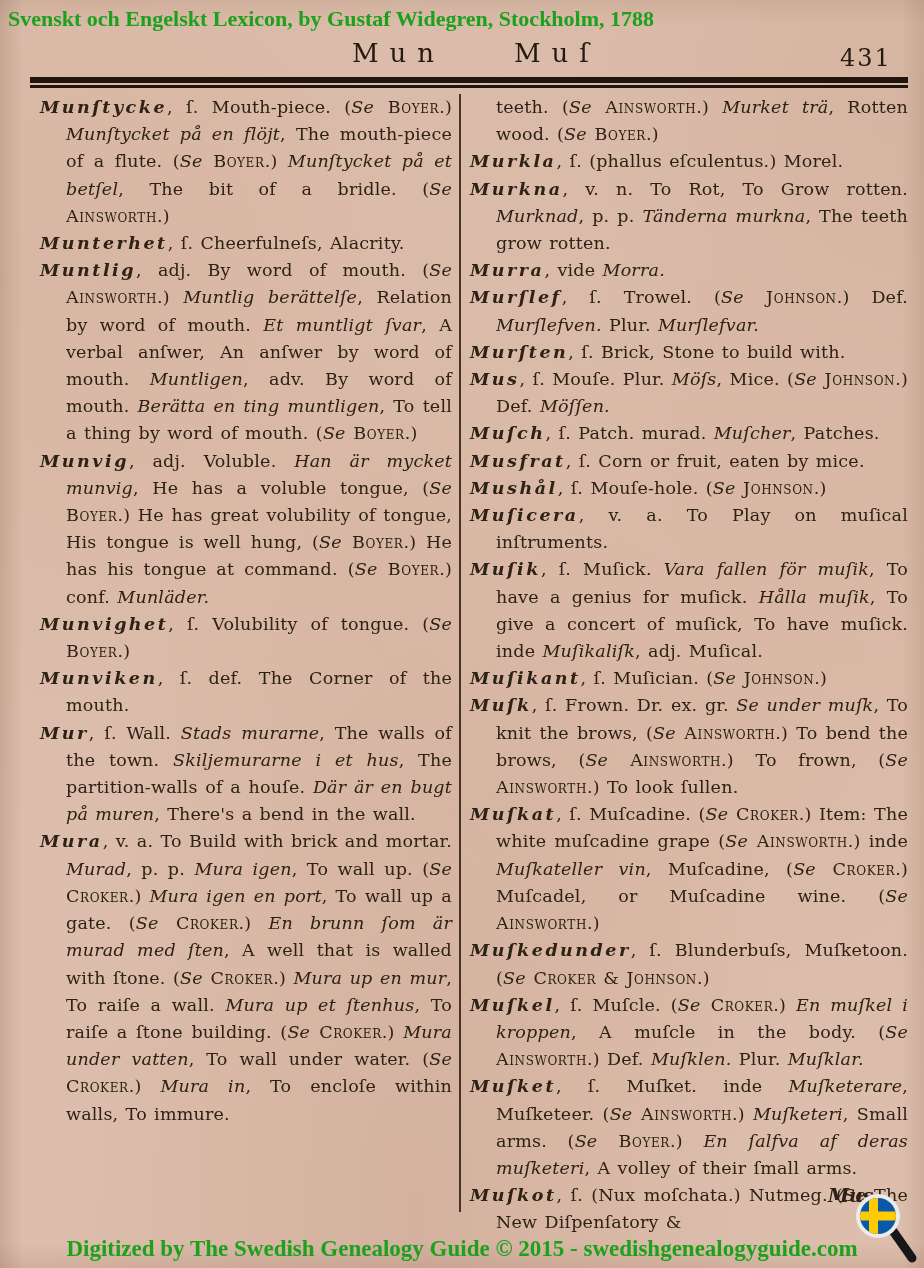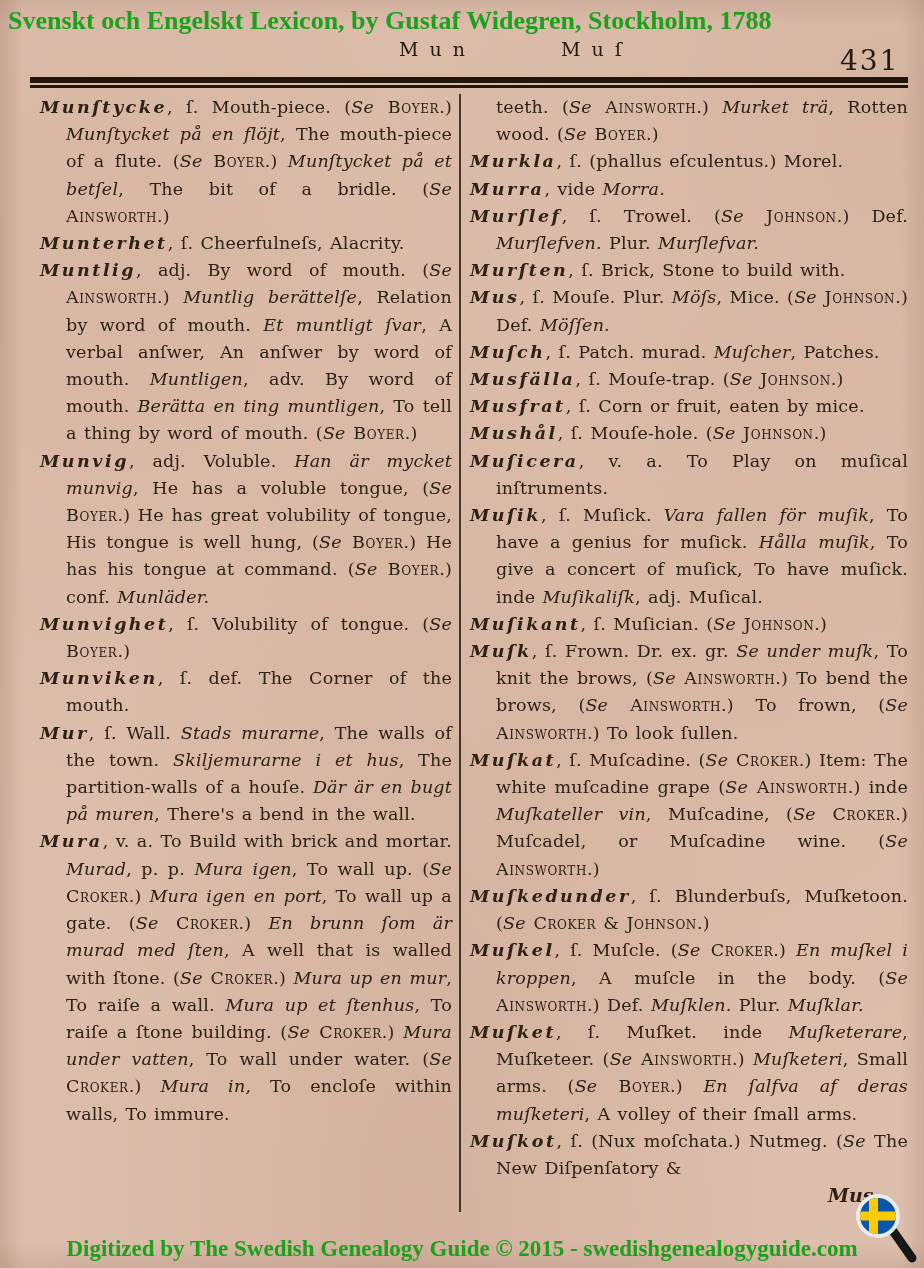--- a/index.html
+++ b/index.html
@@ -14,34 +14,34 @@
       radial-gradient(ellipse at 12% 22%, rgba(166,116,88,0.10), transparent 42%),
       radial-gradient(ellipse at 78% 55%, rgba(170,122,92,0.08), transparent 46%),
       radial-gradient(ellipse at 45% 96%, rgba(150,100,74,0.14), transparent 52%),
       radial-gradient(ellipse at 96% 10%, rgba(150,104,78,0.10), transparent 40%),
       linear-gradient(to right, rgba(110,72,52,0.18), rgba(110,72,52,0) 2.5%, rgba(110,72,52,0) 97.5%, rgba(110,72,52,0.14)),
       linear-gradient(to bottom, rgba(110,72,52,0.10), rgba(110,72,52,0) 2%, rgba(110,72,52,0) 98%, rgba(110,72,52,0.12));
   }
   .top-credit {
     position:absolute; left:8px; top:6px;
     font-family:"Liberation Serif","DejaVu Serif",serif;
-    font-weight:bold; font-size:26px; color:#1da11d; white-space:nowrap;
+    font-weight:bold; font-size:22px; color:#1da11d; white-space:nowrap;
   }
   .bottom-credit {
     position:absolute; left:0; right:0; top:1236px; text-align:center;
     font-family:"Liberation Serif","DejaVu Serif",serif;
     font-weight:bold; font-size:23px; color:#1da11d; white-space:nowrap;
   }
   .head-word {
-    position:absolute; top:38px; font-size:19px; color:#241a10;
-    letter-spacing:11px; white-space:nowrap;margin-left:47px;
+    position:absolute; top:38px; font-size:26px; color:#241a10;
+    letter-spacing:11px; white-space:nowrap;
   }
   .head-left { left:352px; }
   .head-right { left:514px; }
-  .page-number { position:absolute; left:840px; top:44px; font-size:28px; letter-spacing:2px; color:#241a10; }
+  .page-number { position:absolute; left:840px; top:44px; font-size:24px; letter-spacing:2px; color:#241a10; }
   .rule {
     position:absolute; left:30px; top:77px; width:878px; height:12px;
     background:linear-gradient(to bottom,#20160d 0 6px, transparent 6px 8px, #20160d 8px 11px, transparent 11px);
   }
   .divider { position:absolute; left:459px; top:94px; width:2px; height:1118px; background:#2b1d11; opacity:.85; }
   .col { position:absolute; top:94px; color:#2e2115; font-size:17.5px; line-height:27.2px;
          letter-spacing:0.2px; word-spacing:1.5px; }
   .col-left  { left:40px;  width:412px; }
   .col-right { left:470px; width:438px; }
   .entry { margin:0; text-align:justify; padding-left:26px; text-indent:-26px; }
@@ -73,26 +73,26 @@
       <p class="entry"><span class="seg-hw">Munvig</span><span>, adj. Voluble. </span><span class="seg-i">Han är mycket munvig</span><span>, He has a voluble tongue, (</span><span class="seg-i">Se</span><span class="seg-sc"> Boyer</span><span>.) He has great volubility of tongue, His tongue is well hung, (</span><span class="seg-i">Se</span><span class="seg-sc"> Boyer</span><span>.) He has his tongue at command. (</span><span class="seg-i">Se</span><span class="seg-sc"> Boyer</span><span>.) conf. </span><span class="seg-i">Munläder.</span></p>
       <p class="entry"><span class="seg-hw">Munvighet</span><span>, ſ. Volubility of tongue. (</span><span class="seg-i">Se</span><span class="seg-sc"> Boyer</span><span>.)</span></p>
       <p class="entry"><span class="seg-hw">Munviken</span><span>, ſ. def. The Corner of the mouth.</span></p>
       <p class="entry"><span class="seg-hw">Mur</span><span>, ſ. Wall. </span><span class="seg-i">Stads murarne</span><span>, The walls of the town. </span><span class="seg-i">Skiljemurarne i et hus</span><span>, The partition-walls of a houſe. </span><span class="seg-i">Där är en bugt på muren</span><span>, There's a bend in the wall.</span></p>
       <p class="entry"><span class="seg-hw">Mura</span><span>, v. a. To Build with brick and mortar. </span><span class="seg-i">Murad</span><span>, p. p. </span><span class="seg-i">Mura igen</span><span>, To wall up. (</span><span class="seg-i">Se</span><span class="seg-sc"> Croker</span><span>.) </span><span class="seg-i">Mura igen en port</span><span>, To wall up a gate. (</span><span class="seg-i">Se</span><span class="seg-sc"> Croker</span><span>.) </span><span class="seg-i">En brunn ſom är murad med ſten</span><span>, A well that is walled with ſtone. (</span><span class="seg-i">Se</span><span class="seg-sc"> Croker</span><span>.) </span><span class="seg-i">Mura up en mur</span><span>, To raiſe a wall. </span><span class="seg-i">Mura up et ſtenhus</span><span>, To raiſe a ſtone building. (</span><span class="seg-i">Se</span><span class="seg-sc"> Croker</span><span>.) </span><span class="seg-i">Mura under vatten</span><span>, To wall under water. (</span><span class="seg-i">Se</span><span class="seg-sc"> Croker</span><span>.) </span><span class="seg-i">Mura in</span><span>, To encloſe within walls, To immure.</span></p>
     </div>
   <div class="divider"></div>
   <div class="col col-right">
       <p class="entry cont"><span>teeth. (</span><span class="seg-i">Se</span><span class="seg-sc"> Ainsworth</span><span>.) </span><span class="seg-i">Murket trä</span><span>, Rotten wood. (</span><span class="seg-i">Se</span><span class="seg-sc"> Boyer</span><span>.)</span></p>
       <p class="entry"><span class="seg-hw">Murkla</span><span>, ſ. (phallus eſculentus.) Morel.</span></p>
+      <p class="entry"><span class="seg-hw">Murkna</span><span>, v. n. To Rot, To Grow rotten. </span><span class="seg-i">Murknad</span><span>, p. p. </span><span class="seg-i">Tänderna murkna</span><span>, The teeth grow rotten.</span></p>
       <p class="entry"><span class="seg-hw">Murra</span><span>, vide </span><span class="seg-i">Morra.</span></p>
       <p class="entry"><span class="seg-hw">Murſlef</span><span>, ſ. Trowel. (</span><span class="seg-i">Se</span><span class="seg-sc"> Johnson</span><span>.) Def. </span><span class="seg-i">Murſlefven.</span><span> Plur. </span><span class="seg-i">Murſlefvar.</span></p>
       <p class="entry"><span class="seg-hw">Murſten</span><span>, ſ. Brick, Stone to build with.</span></p>
       <p class="entry"><span class="seg-hw">Mus</span><span>, ſ. Mouſe. Plur. </span><span class="seg-i">Möſs</span><span>, Mice. (</span><span class="seg-i">Se</span><span class="seg-sc"> John</span><span class="seg-sc">son</span><span>.) Def. </span><span class="seg-i">Möſſen.</span></p>
       <p class="entry"><span class="seg-hw">Muſch</span><span>, ſ. Patch. murad. </span><span class="seg-i">Muſcher</span><span>, Patches.</span></p>
-      <p class="entry"><span class="seg-hw">Musfälla</span><span>, ſ. Mouſe-trap. (</span><span class="seg-i">Se</span><span class="seg-sc"> Johnson</span><span>.)</span></p>
       <p class="entry"><span class="seg-hw">Musfrat</span><span>, ſ. Corn or fruit, eaten by mice.</span></p>
       <p class="entry"><span class="seg-hw">Mushål</span><span>, ſ. Mouſe-hole. (</span><span class="seg-i">Se</span><span class="seg-sc"> Johnson</span><span>.)</span></p>
       <p class="entry"><span class="seg-hw">Muſicera</span><span>, v. a. To Play on muſical inſtruments.</span></p>
       <p class="entry"><span class="seg-hw">Muſik</span><span>, ſ. Muſick. </span><span class="seg-i">Vara fallen för muſik</span><span>, To have a genius for muſick. </span><span class="seg-i">Hålla muſik</span><span>, To give a concert of muſick, To have muſick. inde </span><span class="seg-i">Muſikaliſk</span><span>, adj. Muſical.</span></p>
       <p class="entry"><span class="seg-hw">Muſikant</span><span>, ſ. Muſician. (</span><span class="seg-i">Se</span><span class="seg-sc"> Johnson</span><span>.)</span></p>
       <p class="entry"><span class="seg-hw">Muſk</span><span>, ſ. Frown. Dr. ex. gr. </span><span class="seg-i">Se under muſk</span><span>, To knit the brows, (</span><span class="seg-i">Se</span><span class="seg-sc"> Ainsworth</span><span>.) To bend the brows, (</span><span class="seg-i">Se</span><span class="seg-sc"> Ainsworth</span><span>.) To frown, (</span><span class="seg-i">Se</span><span class="seg-sc"> Ainsworth</span><span>.) To look ſullen.</span></p>
       <p class="entry"><span class="seg-hw">Muſkat</span><span>, ſ. Muſcadine. (</span><span class="seg-i">Se</span><span class="seg-sc"> Croker</span><span>.) Item: The white muſcadine grape (</span><span class="seg-i">Se</span><span class="seg-sc"> Ainsworth</span><span>.) inde </span><span class="seg-i">Muſkateller vin</span><span>, Muſcadine, (</span><span class="seg-i">Se</span><span class="seg-sc"> Croker</span><span>.) Muſcadel, or Muſcadine wine. (</span><span class="seg-i">Se</span><span class="seg-sc"> Ainsworth</span><span>.)</span></p>
       <p class="entry"><span class="seg-hw">Muſkedunder</span><span>, ſ. Blunderbuſs, Muſketoon. (</span><span class="seg-i">Se</span><span class="seg-sc"> Croker</span><span> &amp; </span><span class="seg-sc">Johnson</span><span>.)</span></p>
       <p class="entry"><span class="seg-hw">Muſkel</span><span>, ſ. Muſcle. (</span><span class="seg-i">Se</span><span class="seg-sc"> Croker</span><span>.) </span><span class="seg-i">En muſkel i kroppen</span><span>, A muſcle in the body. (</span><span class="seg-i">Se</span><span class="seg-sc"> Ainsworth</span><span>.) Def. </span><span class="seg-i">Muſklen.</span><span> Plur. </span><span class="seg-i">Muſklar.</span></p>
       <p class="entry"><span class="seg-hw">Muſket</span><span>, ſ. Muſket. inde </span><span class="seg-i">Muſketerare</span><span>, Muſketeer. (</span><span class="seg-i">Se</span><span class="seg-sc"> Ainsworth</span><span>.) </span><span class="seg-i">Muſketeri</span><span>, Small arms. (</span><span class="seg-i">Se</span><span class="seg-sc"> Boyer</span><span>.) </span><span class="seg-i">En ſalfva af deras muſketeri</span><span>, A volley of their ſmall arms.</span></p>

